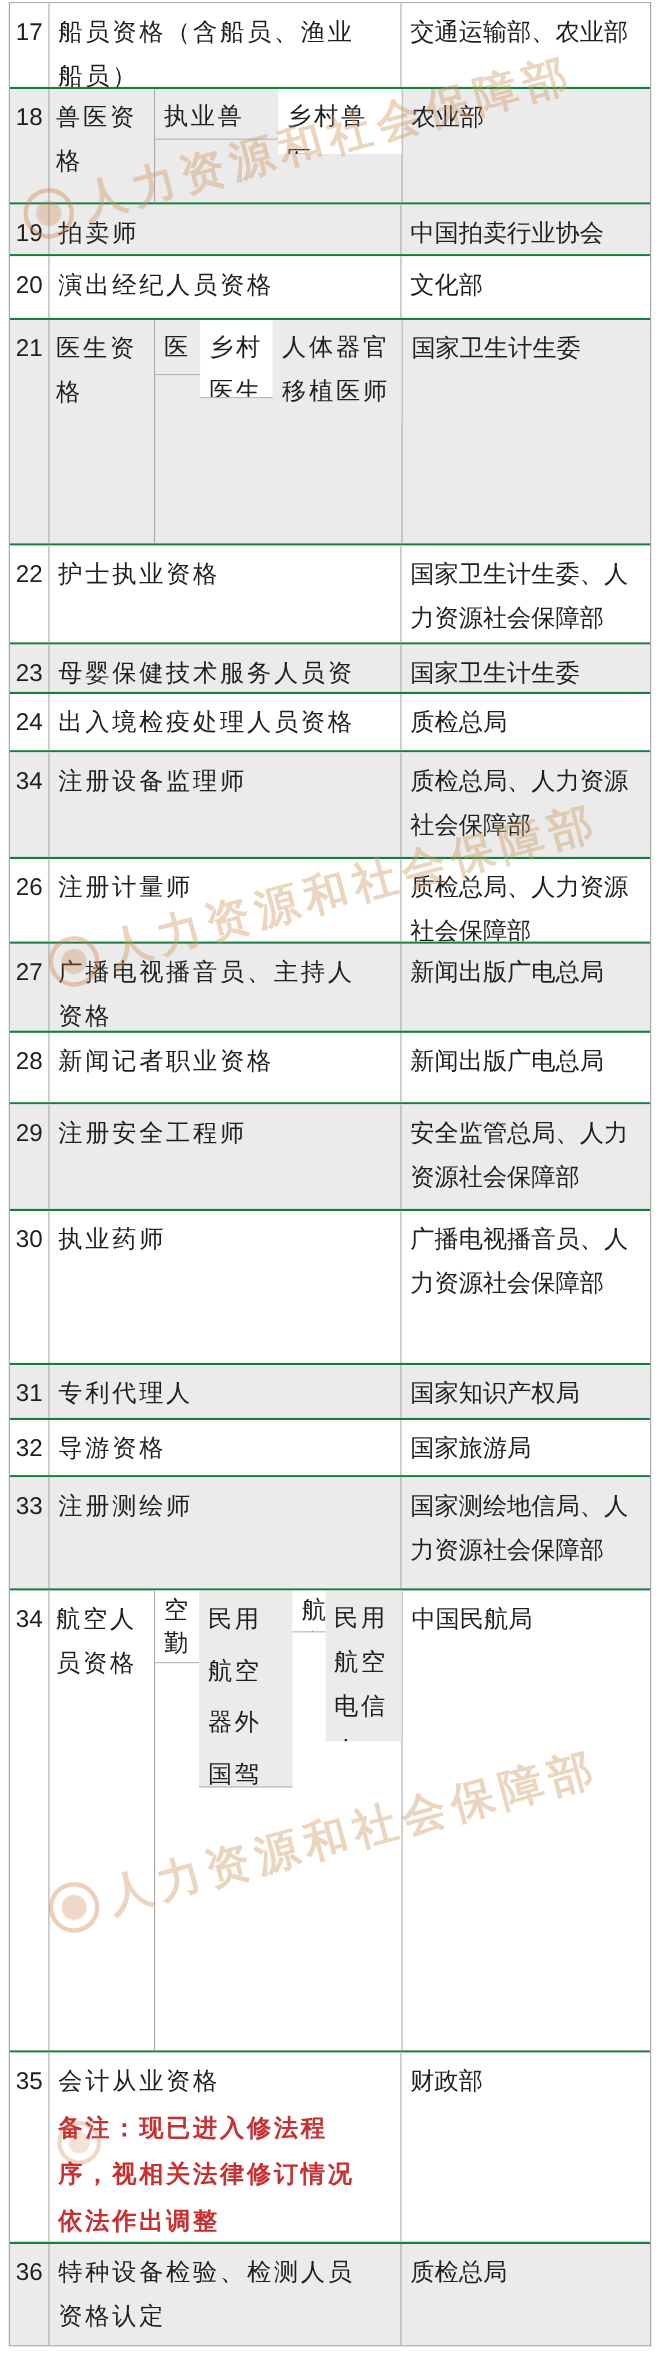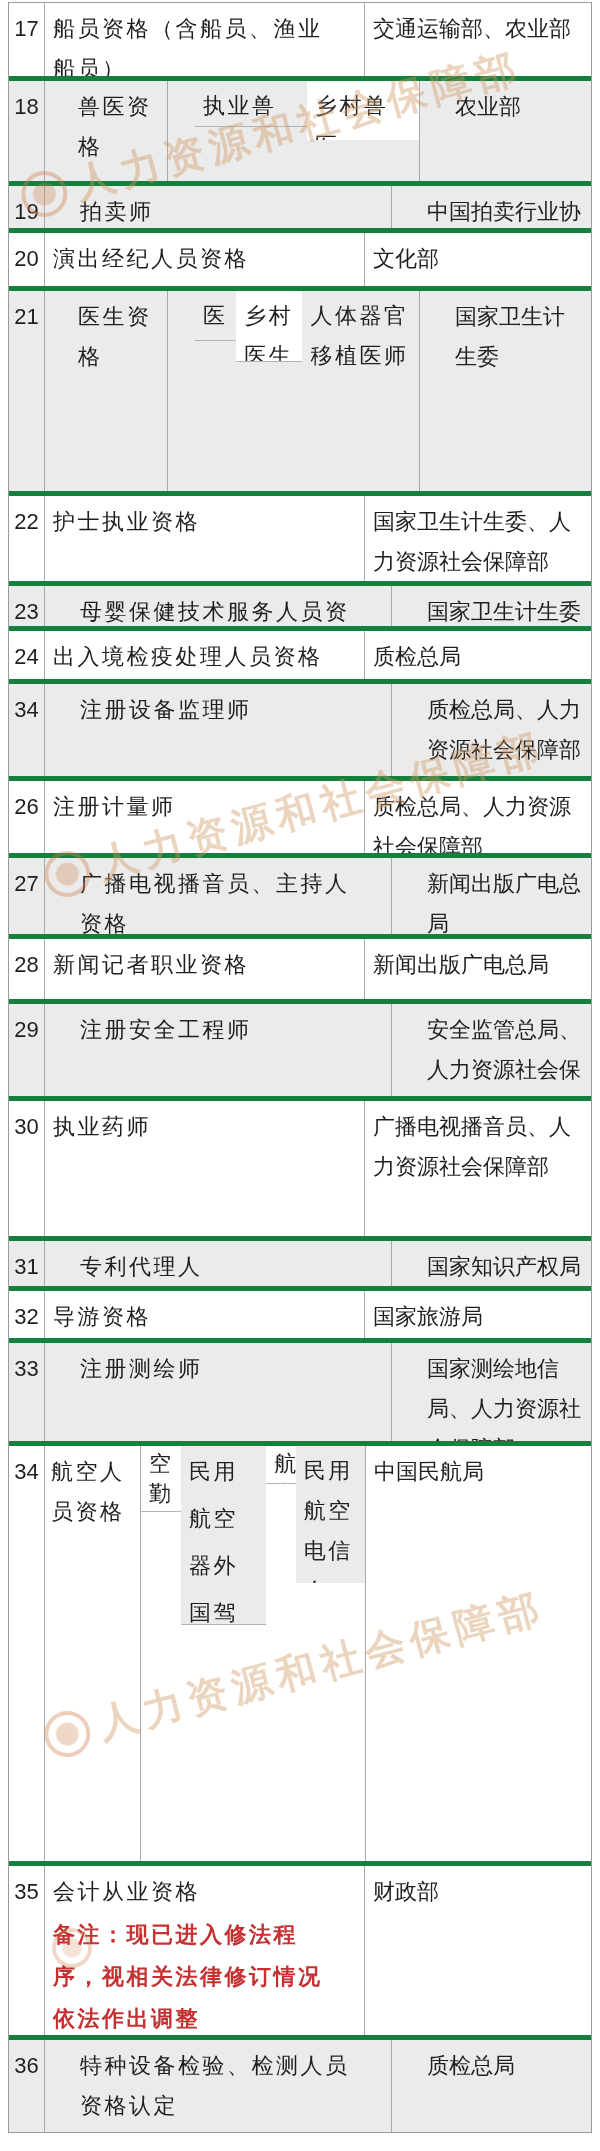--- a/index.html
+++ b/index.html
@@ -8,40 +8,40 @@
     overflow:hidden;
     font-family:"Liberation Sans","DejaVu Sans",sans-serif;
     color:#1f1f1f;
   }
   #tbl{
     position:absolute;left:8px;top:2px;width:584px;
     border:1px solid #9a9a9a;
     box-sizing:border-box;
     background:#ffffff;
   }
-  .row{display:flex;box-sizing:border-box;border-bottom:5px solid #15803d;overflow:hidden;}
+  .row{display:flex;box-sizing:border-box;border-bottom:2px solid #15803d;overflow:hidden;}
   .row:last-child{border-bottom:none;}
   .cell{
     box-sizing:border-box;
     padding:6px 8px;
     font-size:22px;line-height:40px;
     border-right:1px solid #a9a9a9;
     overflow:hidden;
   }
   .num{width:36px;flex:0 0 36px;text-align:center;padding-left:0;padding-right:0;}
   .name{width:320px;flex:0 0 320px;letter-spacing:2.5px;padding-right:40px;}
   .grp{width:96px;flex:0 0 96px;letter-spacing:2.5px;padding-left:6px;padding-right:6px;}
   .subcol{width:224px;flex:0 0 224px;display:flex;flex-direction:row;border-right:1px solid #a9a9a9;}
   .sub{
     box-sizing:border-box;padding:5px 8px;font-size:22px;line-height:40px;
     letter-spacing:2.5px;border-bottom:1px solid #b3b3b3;overflow:hidden;
   }
   .sub:last-child{border-bottom:none;}
   .dept{width:228px;flex:1 1 auto;border-right:none;letter-spacing:0;}
-  .gray{background:#ebebeb;gap:27px;}
+  .gray{background:#ebebeb;}
   .white{background:#ffffff;}
   .tight{line-height:30px;padding-top:3px;}
   .loose{line-height:47px;padding-top:2px;}
   .note{
     color:#c53030;font-weight:bold;letter-spacing:2.5px;
     font-size:22px;line-height:42px;margin-top:2px;
   }
   
   .wm{
     position:absolute;display:flex;align-items:center;gap:10px;

